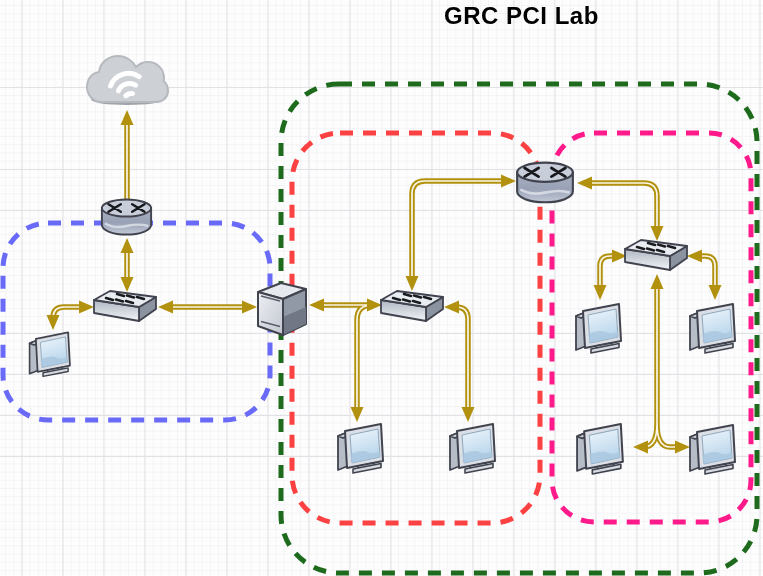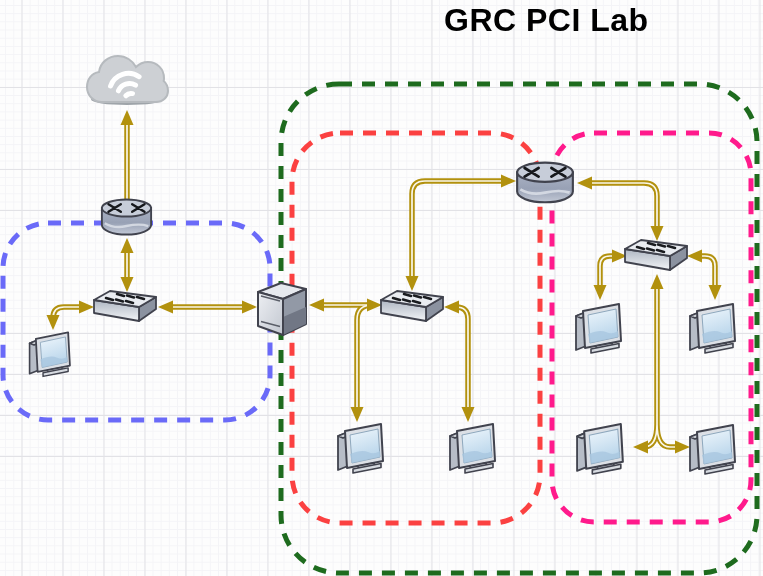--- a/index.html
+++ b/index.html
@@ -12,21 +12,21 @@
       linear-gradient(to right,var(--grid-minor,#f4f4f7) 1px,transparent 1px),
       linear-gradient(to bottom,var(--grid-minor,#f4f4f7) 1px,transparent 1px);
     background-size:41px 41px,41px 41px,8.2px 8.2px,8.2px 8.2px;
     background-position:21.5px 5px;
     font-family:"Liberation Sans",sans-serif;
   }
   #diagram-svg{position:absolute;left:0;top:0;width:763px;height:576px;}
   .device{position:absolute;overflow:visible;}
   #diagram-title{
     position:absolute;left:444px;top:2px;
-    font-size:32px;font-weight:700;color:var(--title-color,#000);
+    font-size:24px;font-weight:700;color:var(--title-color,#000);
     letter-spacing:0.5px;white-space:nowrap;
   }
   #symdefs{position:absolute;width:0;height:0;overflow:hidden;}
 </style>
 </head>
 <body>
 
 <svg id="symdefs" aria-hidden="true" xmlns="http://www.w3.org/2000/svg">
   <defs>
     <linearGradient id="gRB" x1="0" y1="0" x2="0" y2="1">

